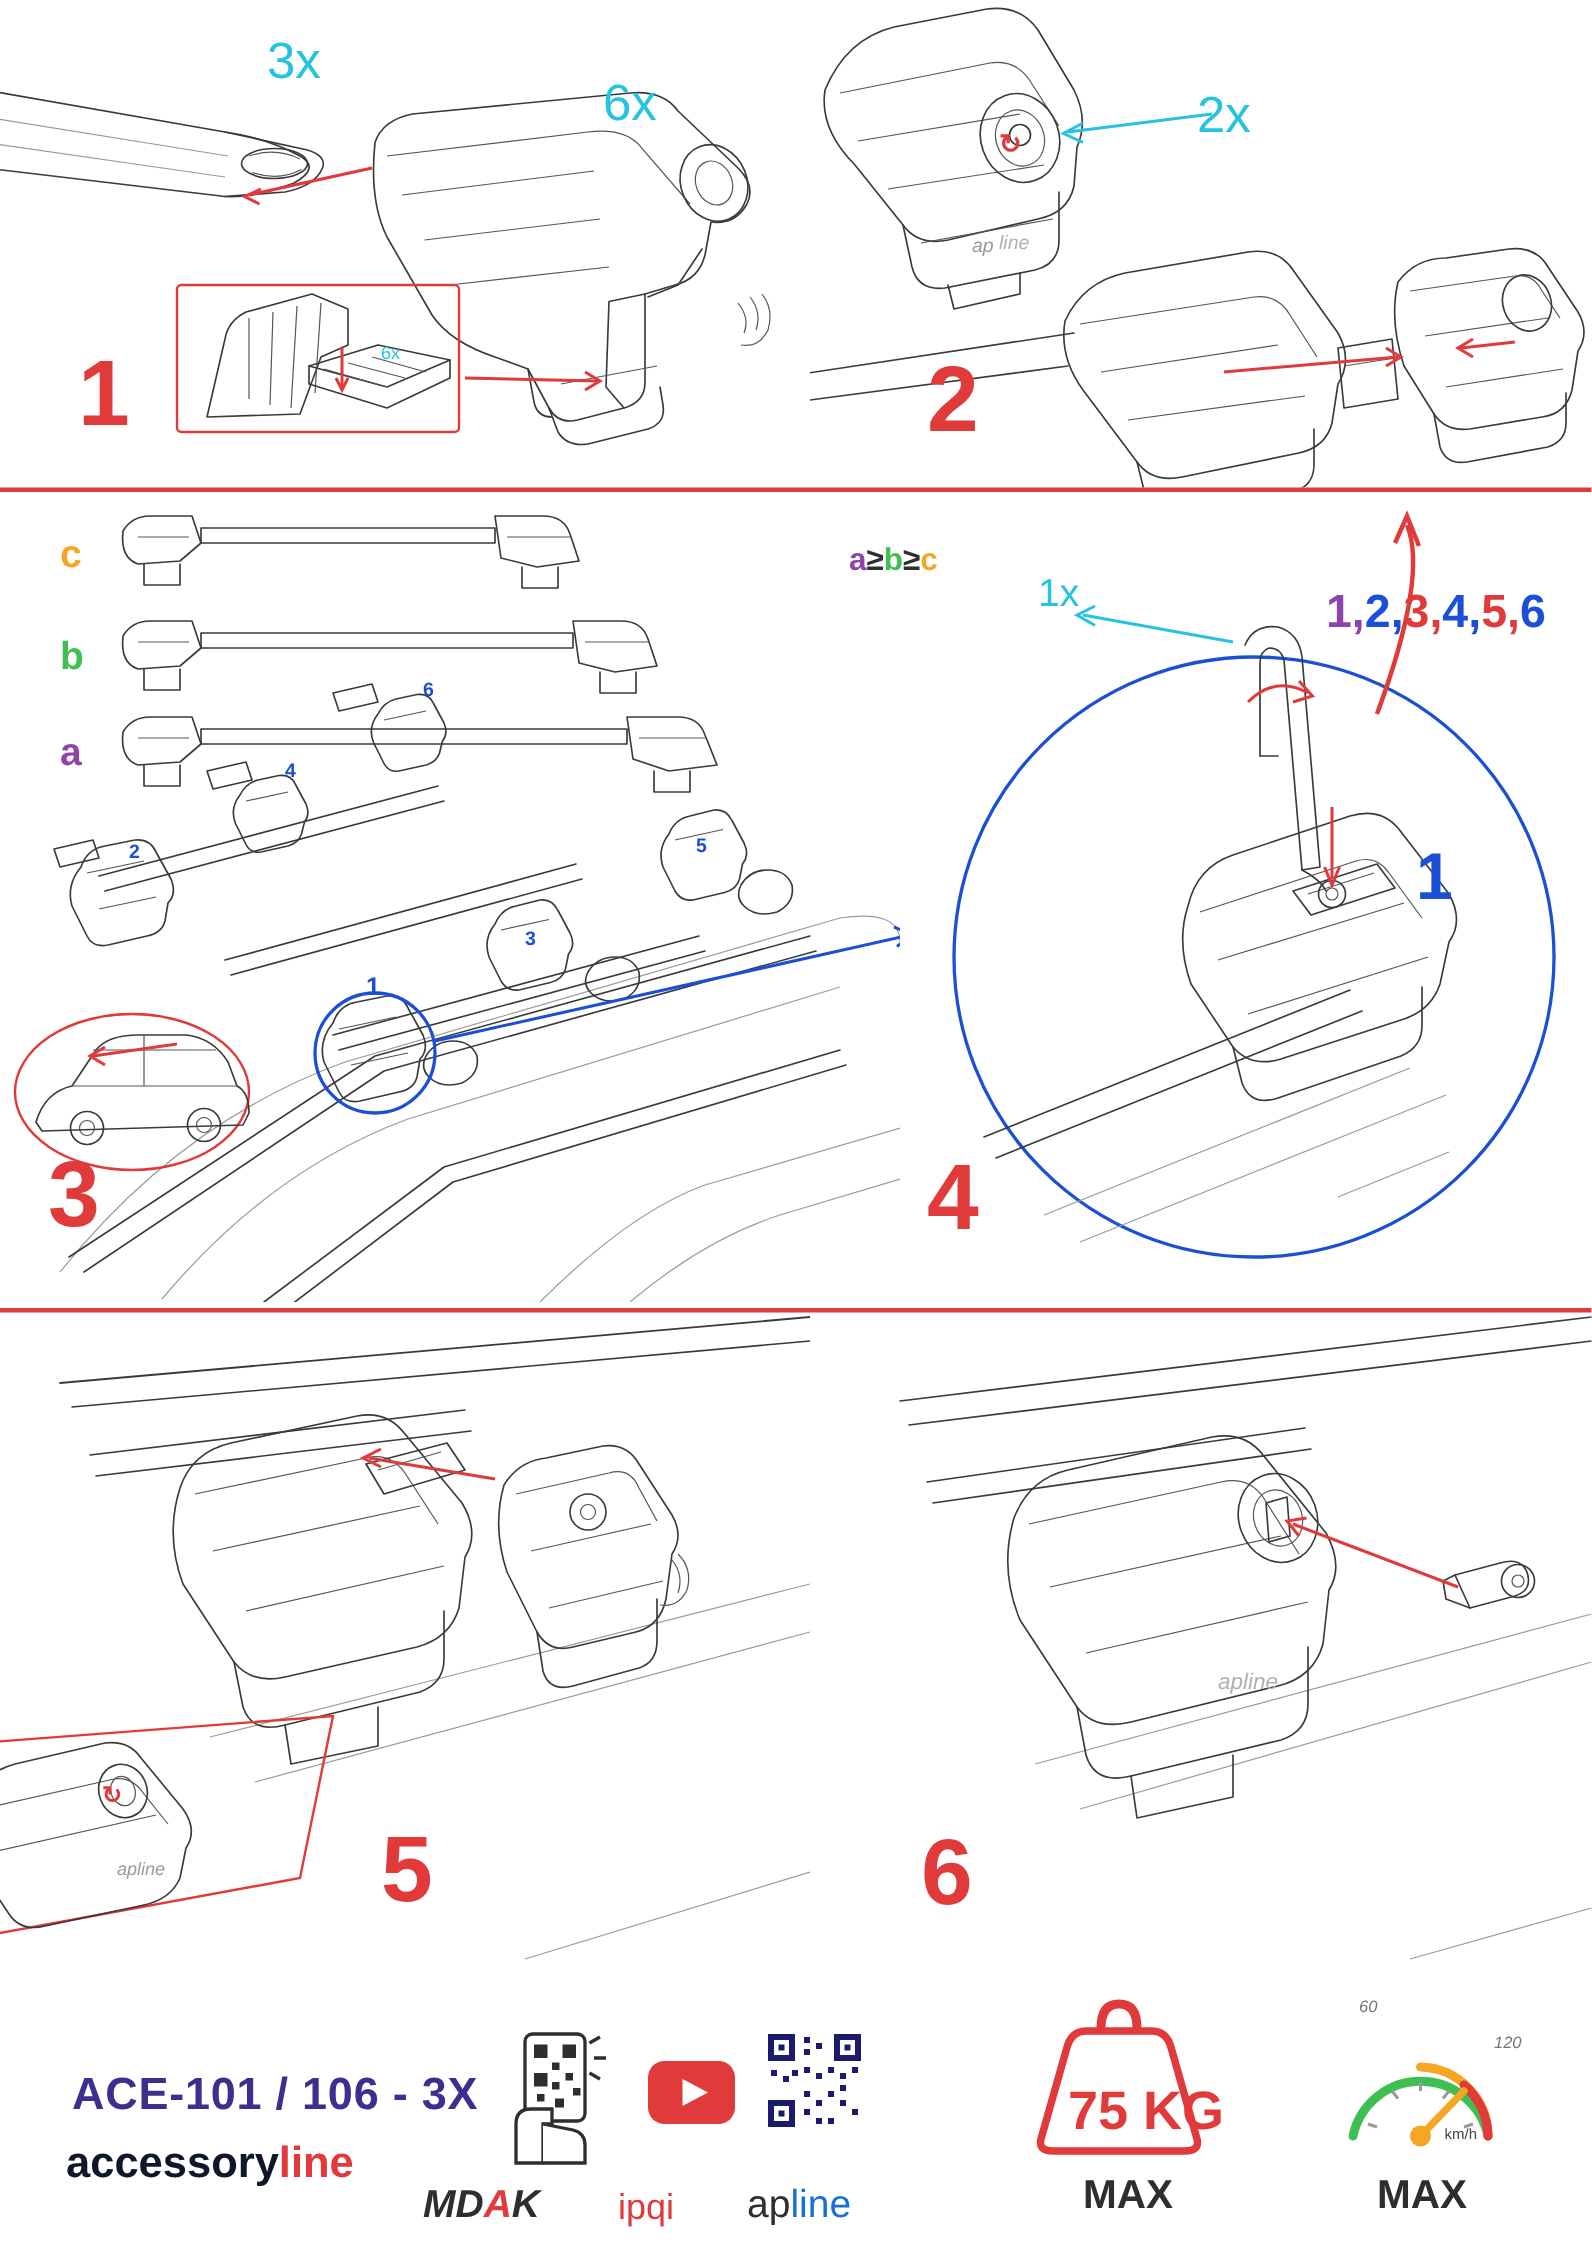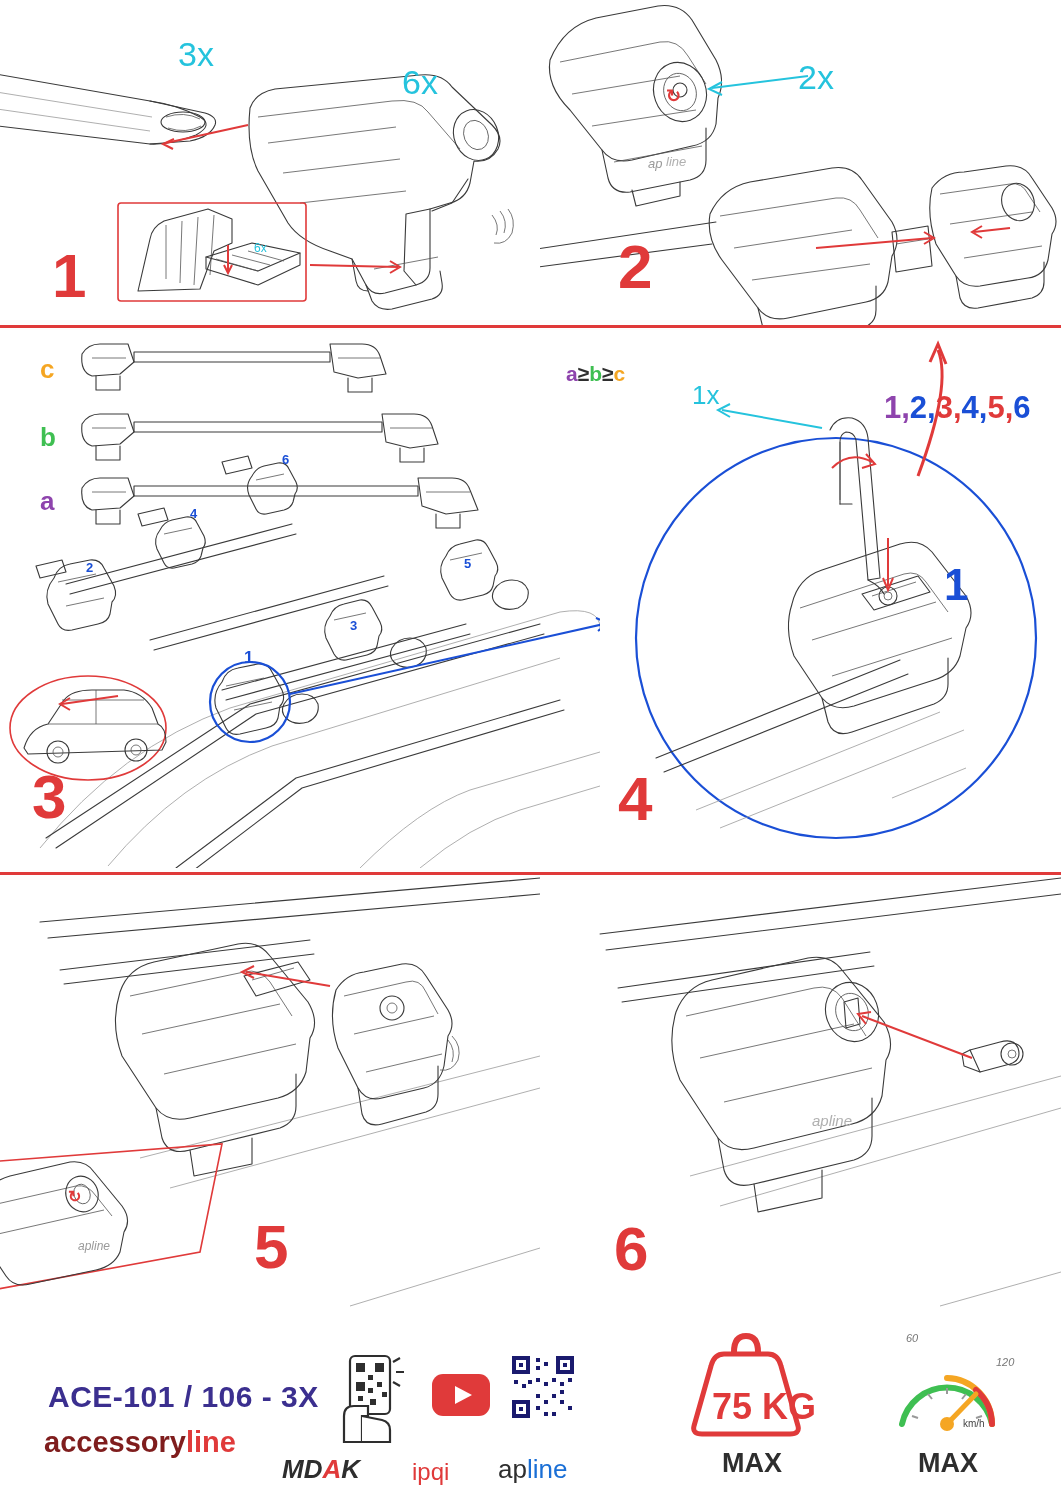--- a/index.html
+++ b/index.html
@@ -100,21 +100,21 @@
     color: #3b2f8f;
     letter-spacing: 0.5px;
     font-family: "Liberation Sans", sans-serif;
   }
   .brand-accessory {
     position: absolute;
     font-size: 29px;
     font-weight: bold;
     font-family: "Liberation Sans", sans-serif;
   }
-  .brand-accessory .a1 { color: #7f1d1d; }
+  .brand-accessory .a1 { color: #0f172a; }
   .brand-accessory .a2 { color: #e03a3a; }
   .brand-mdak {
     position: absolute;
     font-size: 26px;
     font-weight: bold;
     color: #2e2e2e;
     font-family: "Liberation Sans", sans-serif;
     font-style: italic;
   }
   .brand-mdak .red { color: #e03a3a; }
@@ -158,21 +158,21 @@
     color: #444;
     font-family: Liberation Sans, sans-serif;
     margin-left: 33px;
   }
 </style>
 </head>
 <body>
 
 <div class="sheet">
 
-  <div class="abs" style="left:0;top:13px;width:540px;height:325px;">
+  <div class="abs" style="left:0;top:0;width:540px;height:325px;">
     <svg width="540" height="325" viewBox="0 0 540 325">
 
       <g>
         <path class="ln" d="M-10 60 L150 88 L205 100 Q218 104 215 112 Q210 124 190 128 L150 131 L-10 112 Z"></path>
         <path class="ln-lite" d="M-10 78 L152 104"></path>
         <path class="ln-lite" d="M-10 95 L150 118"></path>
         <path class="ln" d="M150 88 Q178 92 200 104 Q214 112 196 122 Q170 132 150 131"></path>
         <ellipse class="ln" cx="183" cy="109" rx="22" ry="10"></ellipse>
         <path class="ln-thin" d="M166 104 Q184 98 200 106"></path>
         <path class="ln-thin" d="M168 115 Q186 121 201 113"></path>

